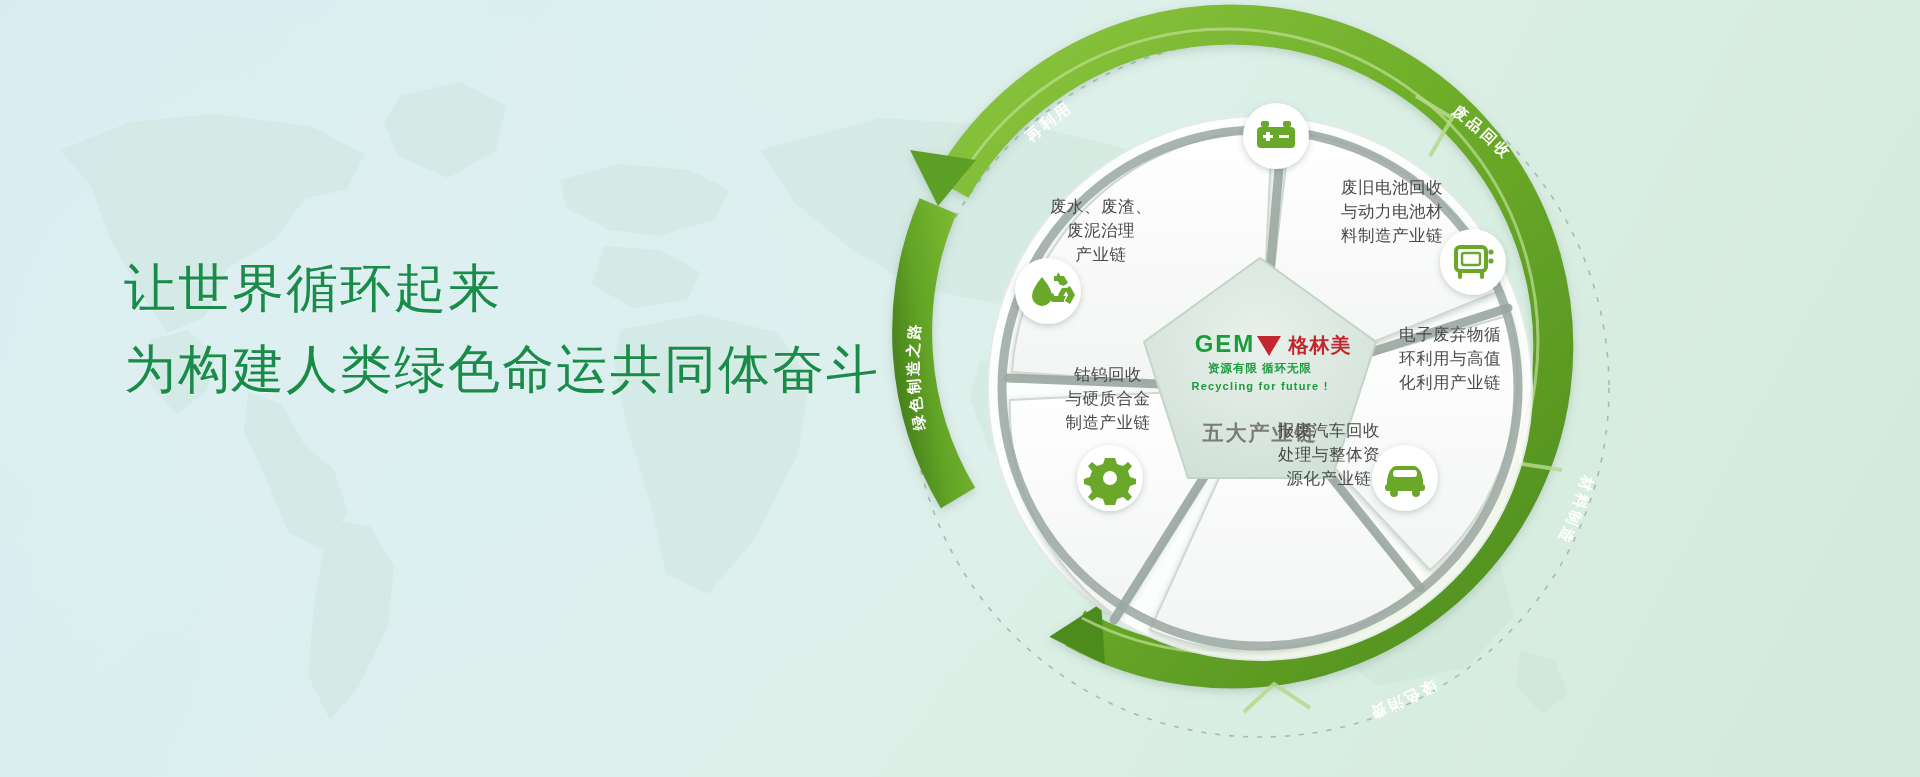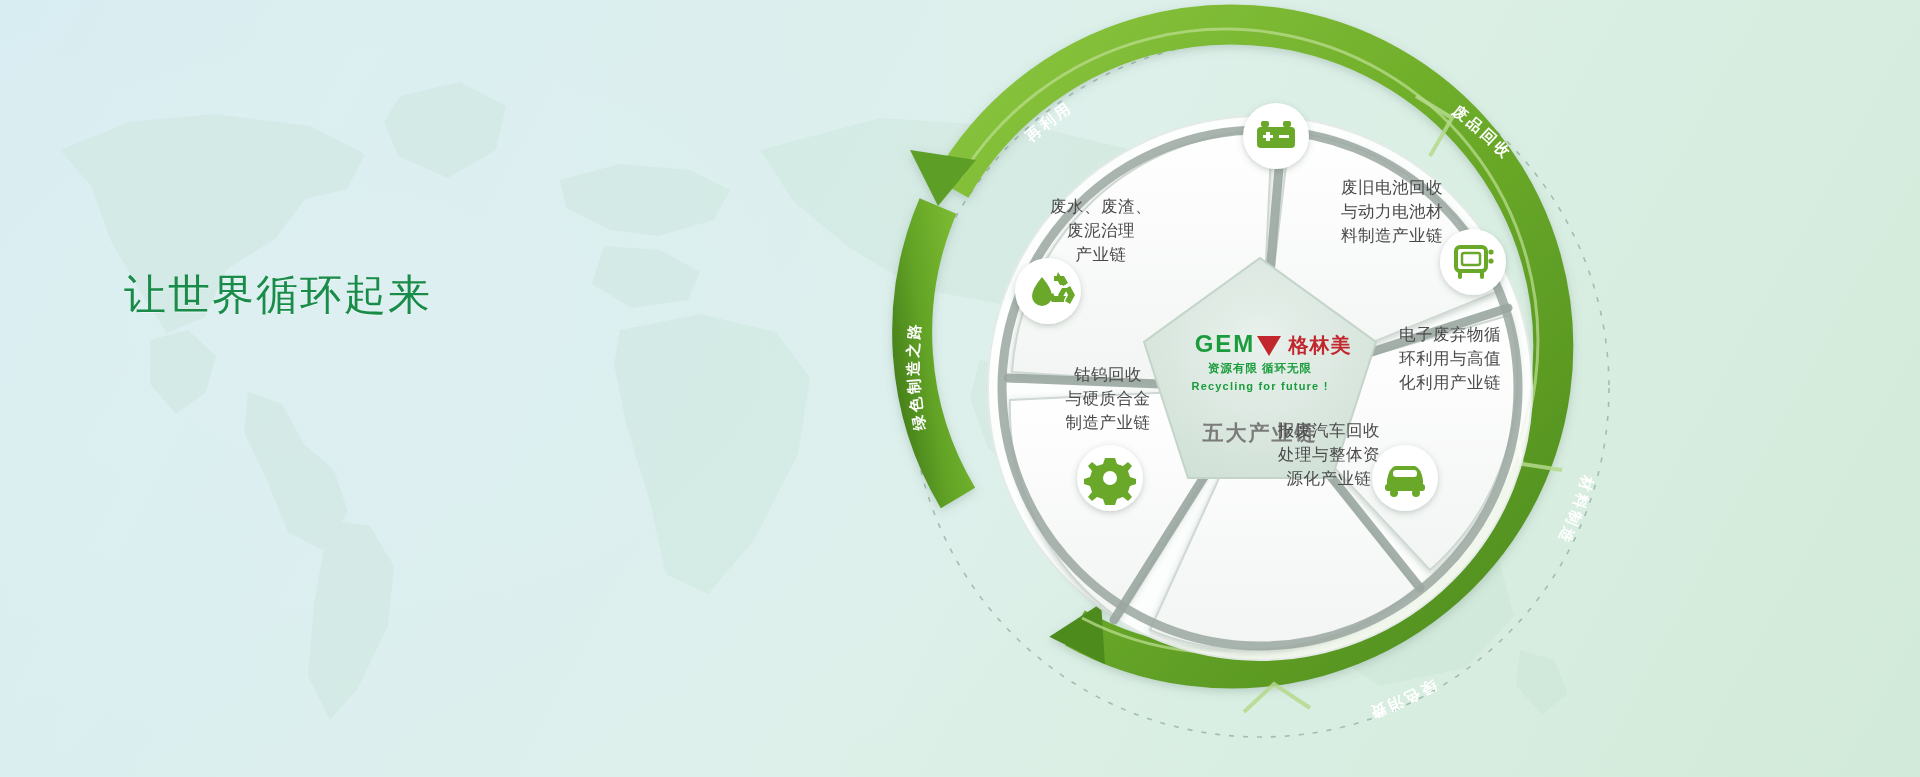--- a/index.html
+++ b/index.html
@@ -16,25 +16,25 @@
   }
 
   
   .worldmap{
     position:absolute;left:0;top:0;width:1920px;height:777px;
     opacity:.38;pointer-events:none;
   }
 
   
   .headline{
-    position:absolute;left:124px;top:262px;
+    position:absolute;left:124px;top:248px;
     color:#1a8c4a;
     line-height:1.55;
     letter-spacing:2px;
-    font-size:42px;
+    font-size:52px;
     font-weight:400;
     text-shadow:0 1px 0 rgba(255,255,255,.5);
     white-space:nowrap;
   }
   .headline .l1{display:block;}
   .headline .l2{display:block;}
 
   
   .diagram{
     position:absolute;left:820px;top:0px;width:880px;height:777px;
@@ -89,20 +89,21 @@
       <path d="M1250 470 l70 14 l40 26 l-22 26 l-70 -8 l-36 -30 z"></path>
 
       <path d="M1330 540 l98 -14 l70 30 l16 60 l-48 52 l-86 18 l-62 -40 l-12 -66 z"></path>
 
       <path d="M1520 650 l34 10 l14 34 l-26 20 l-26 -28 z"></path>
     </g>
   </svg>
 
   <div class="headline">
     <span class="l1">让世界循环起来</span>
+    <span class="l2">为构建人类绿色命运共同体奋斗</span>
   </div>
 
   <div class="diagram">
   <svg width="880" height="777" viewBox="0 0 880 777" xmlns="http://www.w3.org/2000/svg">
     <defs>
       <linearGradient id="gOuter" x1="0" y1="0" x2="1" y2="1">
         <stop offset="0%" stop-color="#8cc63f"></stop>
         <stop offset="45%" stop-color="#6fae2a"></stop>
         <stop offset="100%" stop-color="#4e8c1f"></stop>
       </linearGradient>

